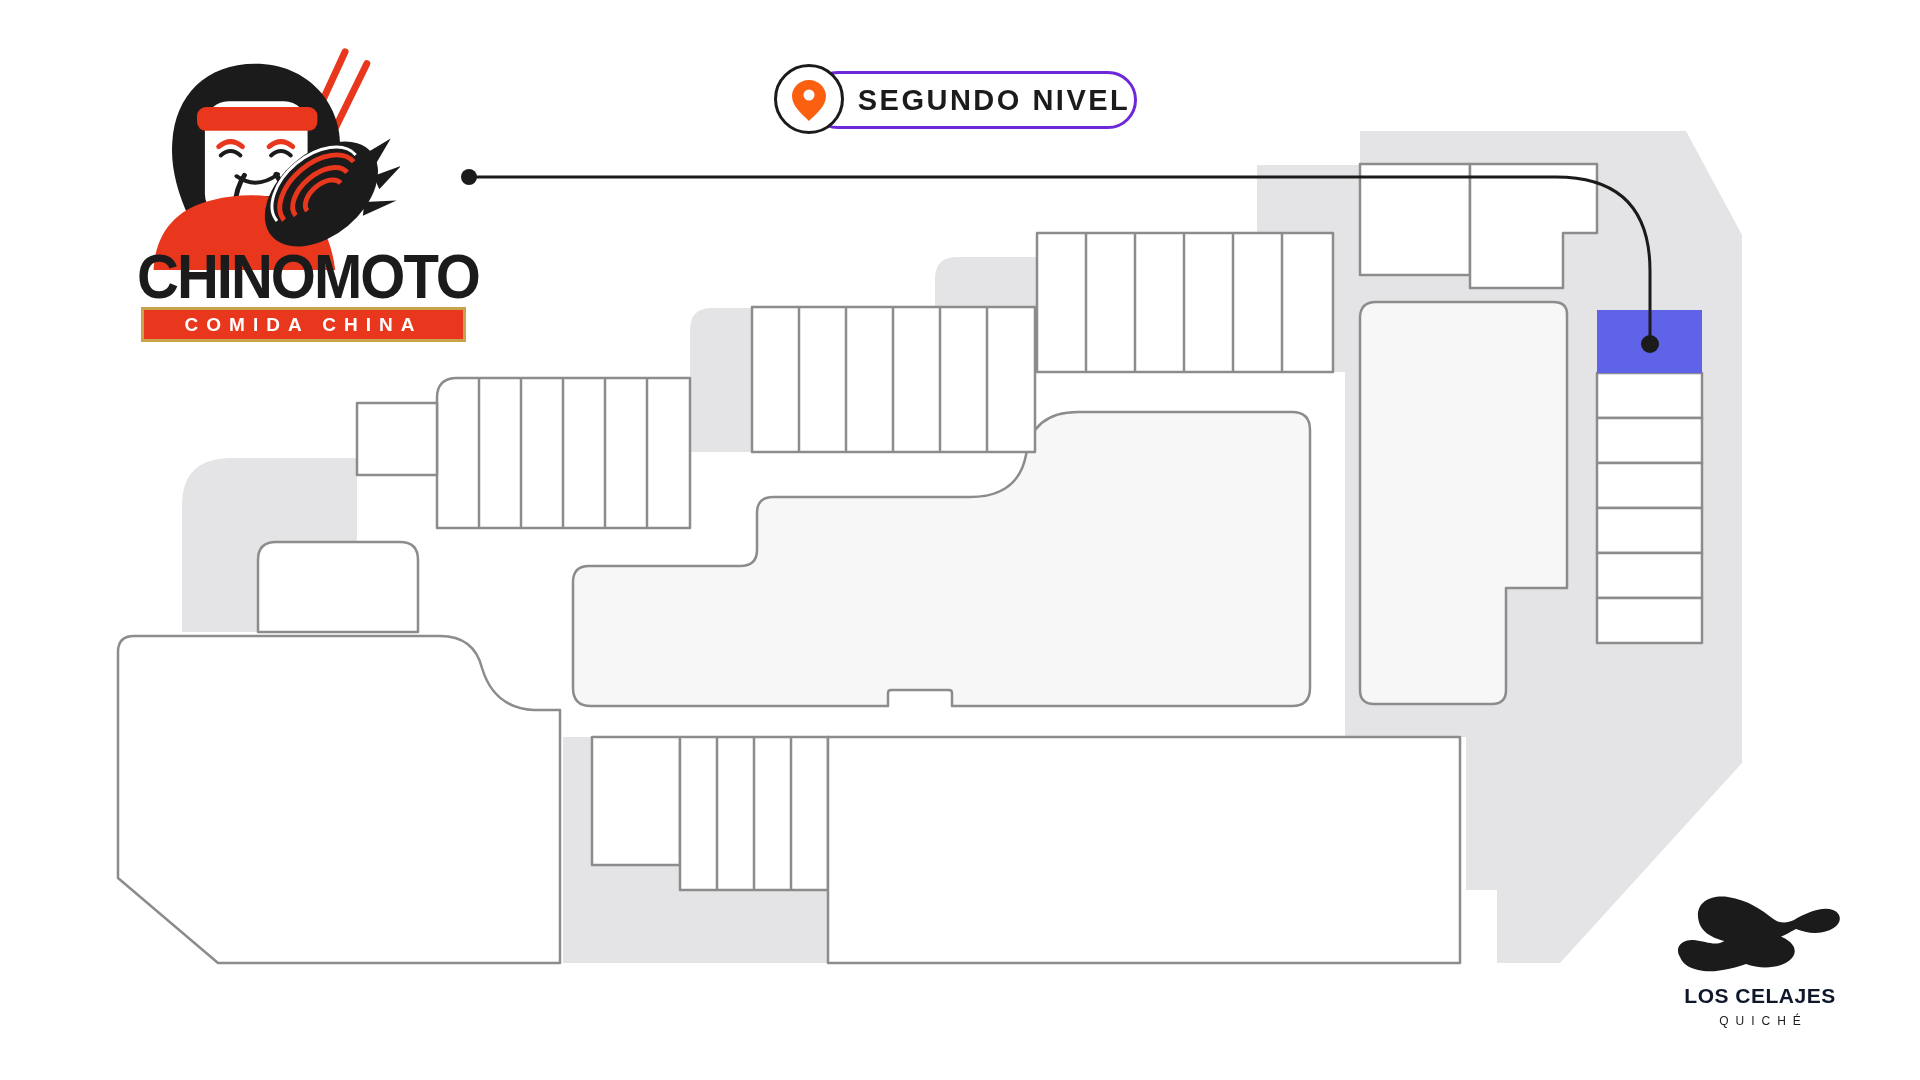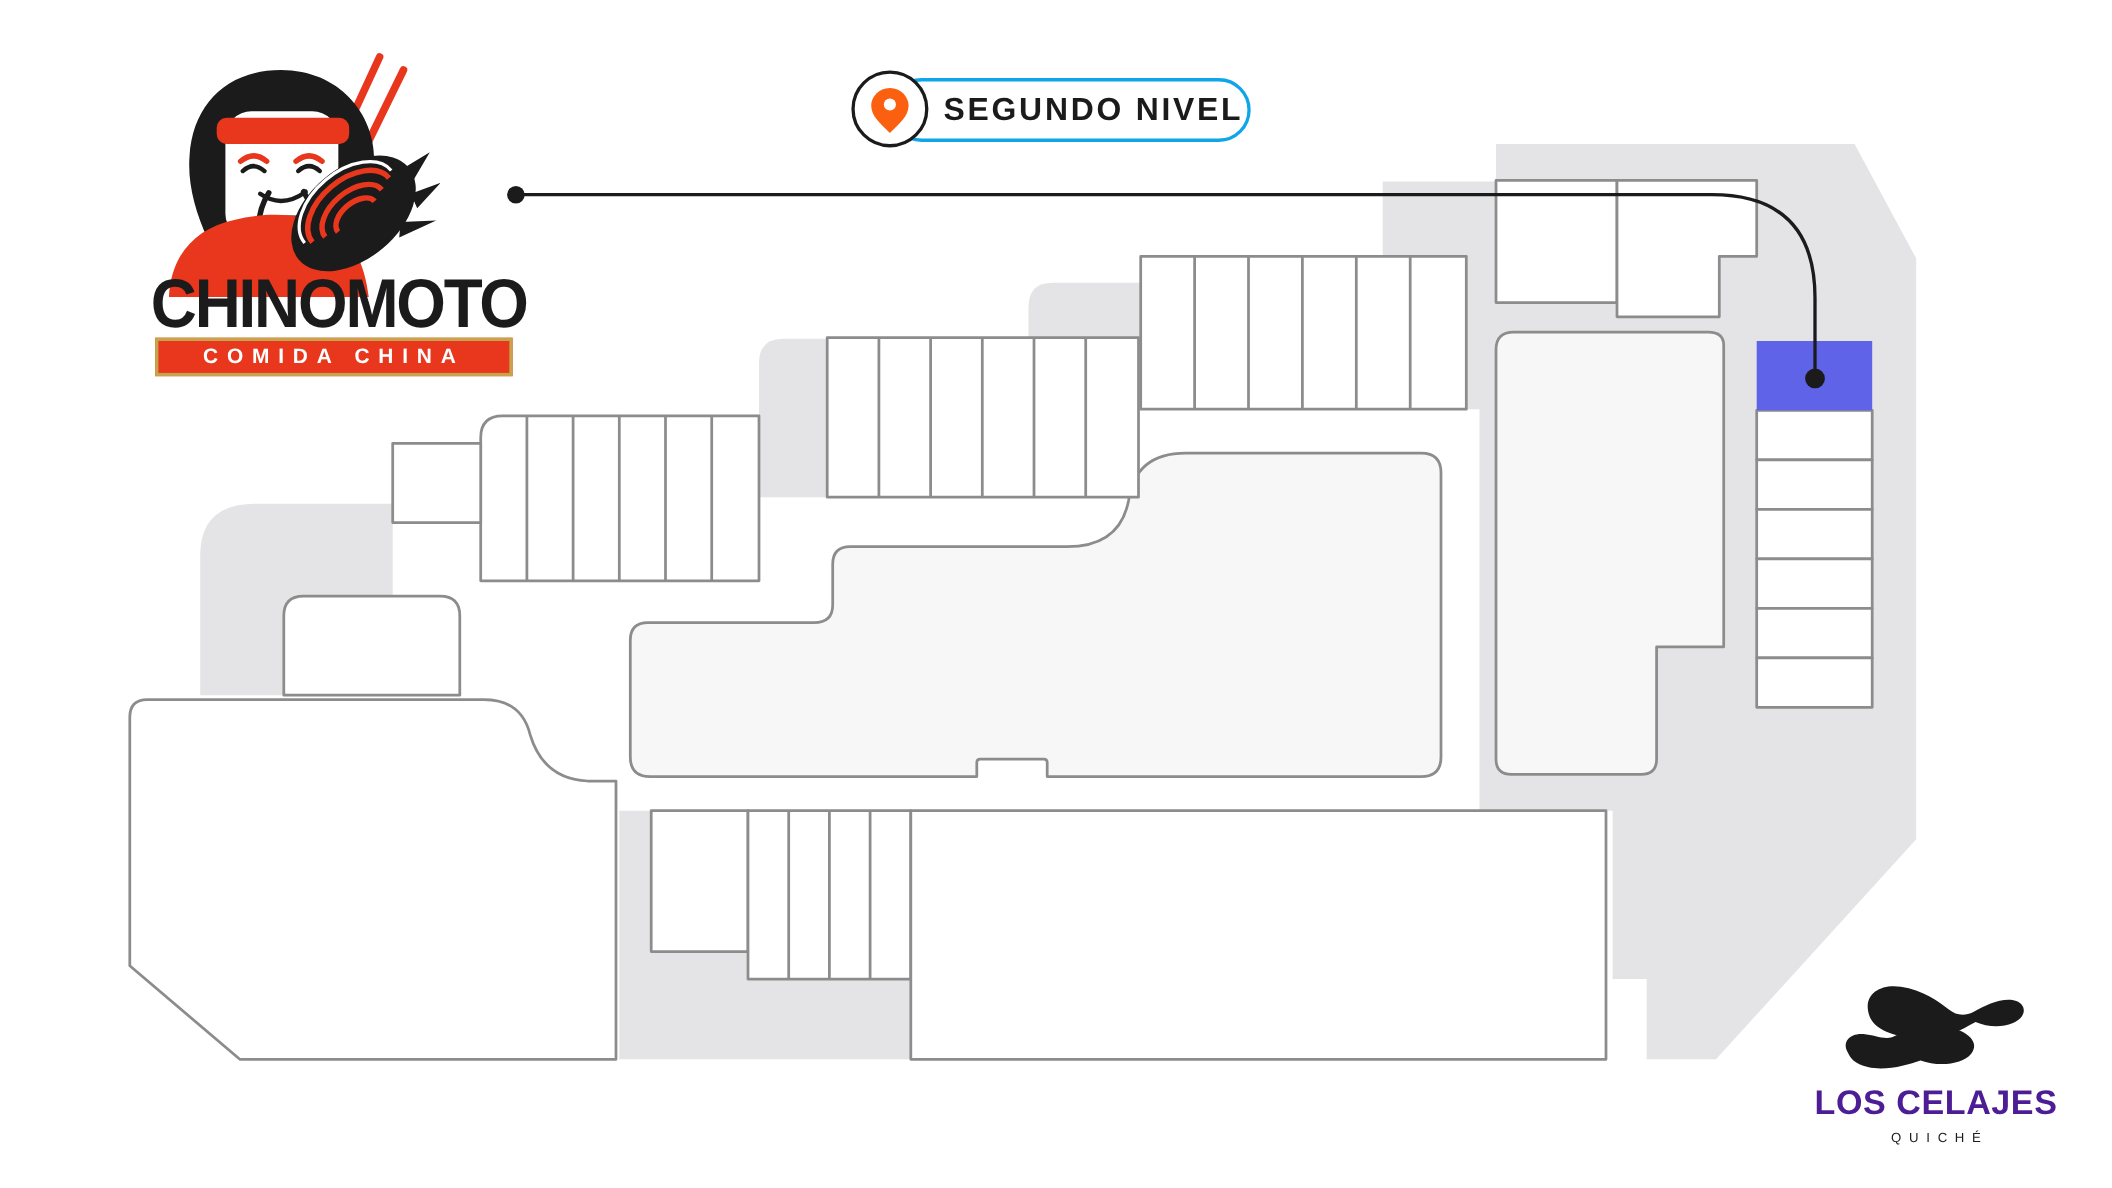--- a/index.html
+++ b/index.html
@@ -3,42 +3,42 @@
 <meta charset="utf-8">
 <style>
   html,body{margin:0;padding:0;background:#fff;}
   .stage{position:relative;width:1920px;height:1080px;background:#ffffff;overflow:hidden;
          font-family:"Liberation Sans",sans-serif;}
   .plan{position:absolute;left:0;top:0;width:1920px;height:1080px;}
 
   
   .badge{position:absolute;left:774px;top:64px;width:370px;height:72px;}
   .badge .pill{position:absolute;left:35px;top:7px;width:328px;height:58px;
-               background:#fff;border:3px solid #0ea5e9;border-radius:32px;box-sizing:border-box;
+               background:#fff;border:3px solid #6d28d9;border-radius:32px;box-sizing:border-box;
                display:flex;align-items:center;justify-content:center;padding-left:42px;}
   .badge .pill .label{font-size:29px;font-weight:bold;color:#1b1b1b;letter-spacing:2.5px;white-space:nowrap;}
   .badge .circle{position:absolute;left:0;top:0;width:70px;height:70px;background:#fff;
                  border:3px solid #1b1b1b;border-radius:50%;box-sizing:border-box;
                  display:flex;align-items:center;justify-content:center;}
 
   
   .brand{position:absolute;left:110px;top:30px;width:380px;}
   .mascot{position:absolute;left:40px;top:8px;width:250px;height:232px;}
   .brand-name{position:absolute;left:23px;top:210px;width:350px;text-align:center;
               font-size:58px;font-weight:bold;letter-spacing:-2px;color:#1b1b1b;
               transform:scaleY(1.08);transform-origin:top;}
   .brand-banner{position:absolute;left:31px;top:277px;width:325px;height:35px;
                 background:#e8371d;border:3px solid #c7a34c;box-sizing:border-box;
                 display:flex;align-items:center;justify-content:center;}
   .brand-banner .tagline{color:#fff;font-weight:bold;font-size:19px;letter-spacing:8px;white-space:nowrap;}
 
   
   .mall{position:absolute;left:1648px;top:878px;width:224px;text-align:center;}
   .mall .clouds{width:224px;height:100px;}
-  .mall .mall-name{font-size:31px;font-weight:bold;color:#4c1d95;letter-spacing:0.5px;margin-top:2px;}
+  .mall .mall-name{font-size:21px;font-weight:bold;color:#0f172a;letter-spacing:0.5px;margin-top:2px;}
   .mall .mall-sub{font-size:12px;font-weight:normal;color:#1b1b1b;letter-spacing:7px;margin-top:6px;
                   padding-left:7px;}
 </style>
 </head>
 <body>
 
 <div class="stage">
 
   <svg class="plan" viewBox="0 0 1920 1080">
 

